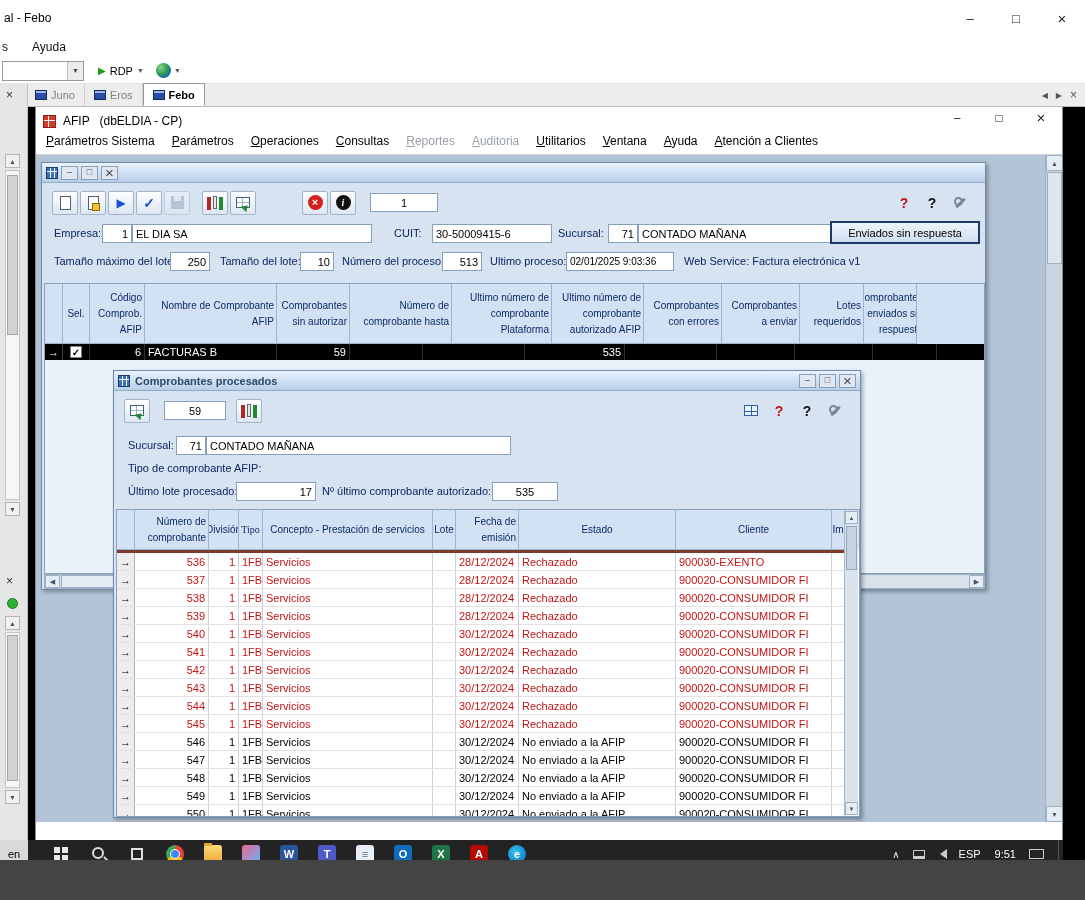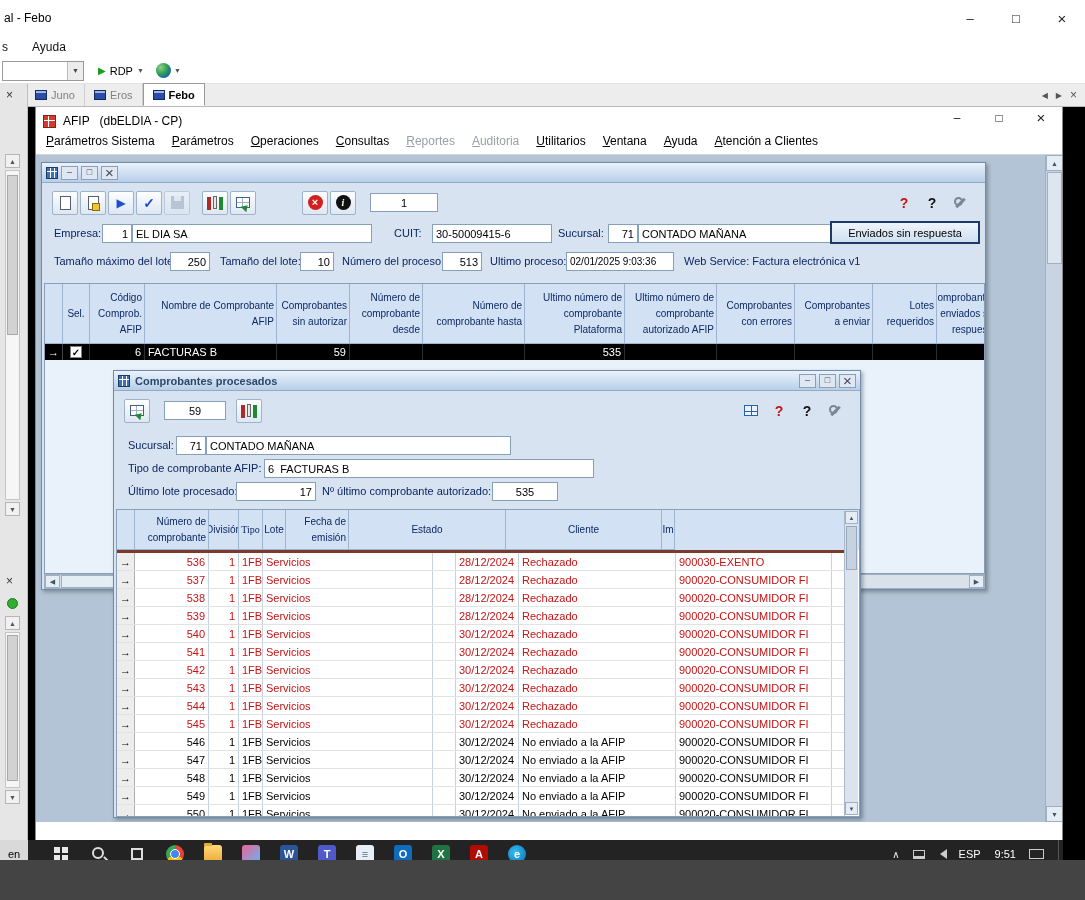--- a/index.html
+++ b/index.html
@@ -359,21 +359,20 @@
         <div class="fld abs sm" style="left:524px;top:89px;width:108px">02/01/2025 9:03:36</div>
         <span class="lbl" style="left:642px;top:92px">Web Service: Factura electrónica v1</span>
 
         <div class="agrid">
           <div class="ghead h60">
               <div class="gh mkh"></div>
               <div class="gh" style="flex: 0 0 27px;">Sel.</div>
               <div class="gh" style="flex: 0 0 55px;">Código Comprob. AFIP</div>
               <div class="gh" style="flex: 0 0 132px;">Nombre de Comprobante AFIP</div>
               <div class="gh" style="flex: 0 0 73px;">Comprobantes sin autorizar</div>
-              <div class="gh" style="flex: 0 0 73px;">Número de comprobante desde</div>
               <div class="gh" style="flex: 0 0 102px;">Número de comprobante hasta</div>
               <div class="gh" style="flex: 0 0 100px;">Ultimo número de comprobante Plataforma</div>
               <div class="gh" style="flex: 0 0 92px;">Ultimo número de comprobante autorizado AFIP</div>
               <div class="gh" style="flex: 0 0 78px;">Comprobantes con errores</div>
               <div class="gh" style="flex: 0 0 78px;">Comprobantes a enviar</div>
               <div class="gh" style="flex: 0 0 64px;">Lotes requeridos</div>
               <div class="gh" style="flex: 0 0 53px;">Comprobantes enviados sin respuesta</div>
             </div>
           <div class="selrow">
               <div class="mk"></div>
@@ -430,32 +429,32 @@
             </div>
           <div class="wb flat">
               <span class="wi-tools"></span>
             </div>
         </div>
 
         <span class="lbl" style="left:14px;top:68px">Sucursal:</span>
         <div class="fld abs r" style="left:62px;top:65px;width:30px">71</div>
         <div class="fld abs" style="left:92px;top:65px;width:305px">CONTADO MAÑANA</div>
         <span class="lbl" style="left:14px;top:91px">Tipo de comprobante AFIP:</span>
-        <div class="fld abs" style="left:150px;top:88px;width:330px">6  FACTURAS B</div>
         <span class="lbl" style="left:14px;top:114px">Último lote procesado:</span>
         <div class="fld abs r" style="left:122px;top:111px;width:80px">17</div>
         <span class="lbl" style="left:208px;top:114px">Nº último comprobante autorizado:</span>
         <div class="fld abs c" style="left:378px;top:111px;width:66px">535</div>
 
         <div class="pgrid">
           <div class="ghead h40">
               <div class="gh mkh"></div>
               <div class="gh" style="flex: 0 0 74px;">Número de comprobante</div>
               <div class="gh" style="flex: 0 0 30px;">División</div>
               <div class="gh" style="flex: 0 0 24px; font-family: Liberation Serif, serif;">Tipo</div>
+              <div class="gh" style="flex: 0 0 170px;">Concepto - Prestación de servicios</div>
               <div class="gh" style="flex: 0 0 23px;">Lote</div>
               <div class="gh" style="flex: 0 0 63px;">Fecha de emisión</div>
               <div class="gh" style="flex: 0 0 157px;">Estado</div>
               <div class="gh" style="flex: 0 0 156px;">Cliente</div>
               <div class="gh" style="flex: 0 0 13px;">Im</div>
             </div>
           <div class="gsep"></div>
           <div class="pbody">
               <div class="grow red">
                 <div class="mk"></div>

